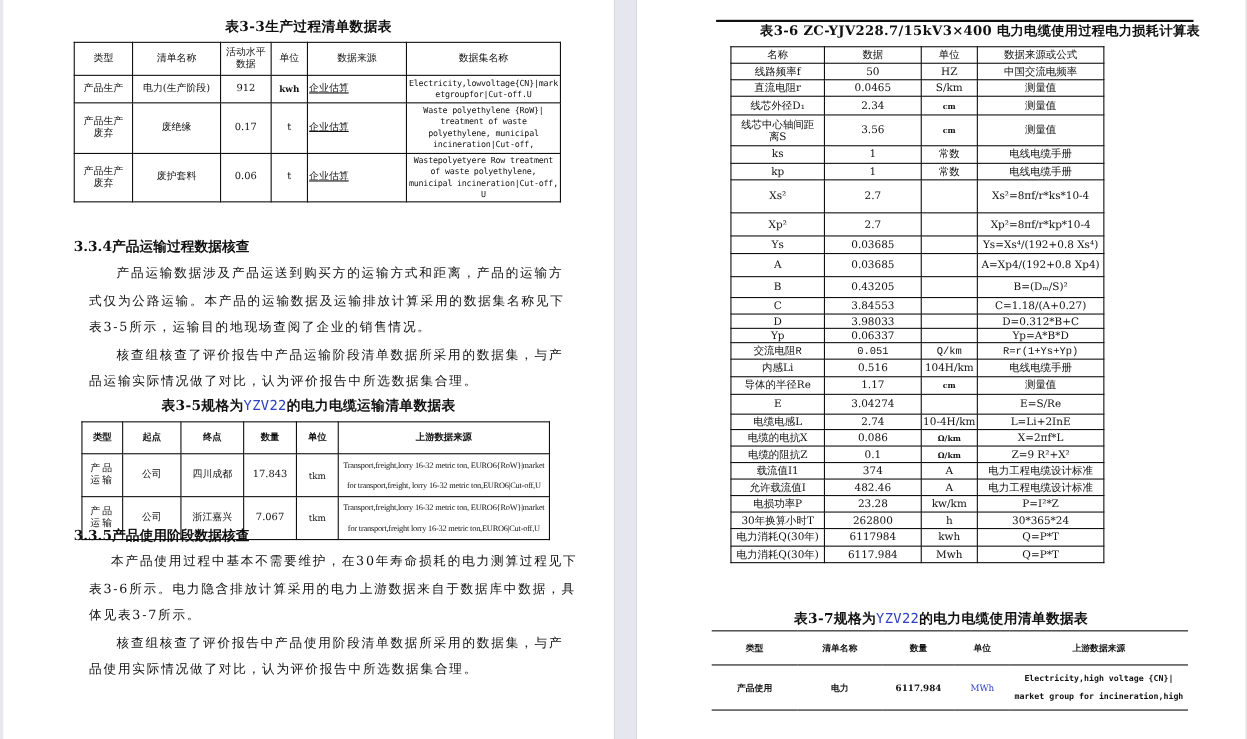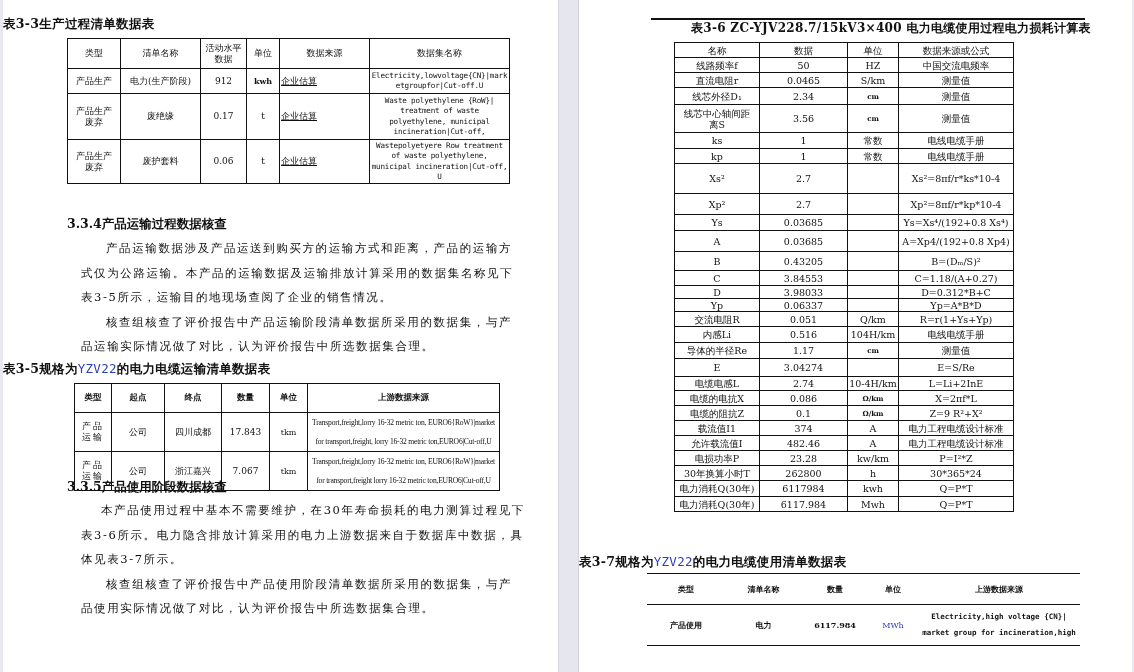--- a/index.html
+++ b/index.html
@@ -10,21 +10,21 @@
     color:#111;
   }
   .page {
     position:absolute; top:0; height:672px; background:#fff;
   }
   #page-left { left:3px; width:555px; }
   #page-right { left:578px; width:553px; border-left:1px solid #d4d4dc; }
   .gutter { position:absolute; top:0; left:558px; width:20px; height:672px; background:#e6e6ee; border-left:1px solid #d8d8e0; border-right:1px solid #d0d0d8; }
 
   .abs { position:absolute; }
-  .tcap { font-weight:bold; font-size:12.5px; text-align:left; letter-spacing:0.3px; white-space:nowrap; }
+  .tcap { font-weight:bold; font-size:12.5px; text-align:center; letter-spacing:0.3px; white-space:nowrap; }
   .yzv { color:#2b3fbf; font-weight:normal; font-family:"DejaVu Sans Mono", monospace; }
   .heading { font-weight:bold; font-size:12.5px; white-space:nowrap; }
   .para { font-size:11.5px; line-height:24.5px; letter-spacing:1.6px; white-space:nowrap; }
 
   table { border-collapse:collapse; table-layout:fixed; position:absolute; }
   td, th { padding:0 1px; text-align:center; vertical-align:middle; overflow:hidden; }
 
   
   #t33 { left:64px; top:38px; width:442px; font-size:9px; }
   #t33 td { border:1px solid #111; line-height:11px; }
@@ -32,21 +32,21 @@
   #t33 .left { text-align:left; }
   #t33 .src { text-decoration:underline; }
 
   
   #t35 { left:71px; top:383px; width:425px; font-size:9px; }
   #t35 td { border:1px solid #111; line-height:11px; }
   #t35 th { border:1px solid #111; font-weight:900; font-size:8.5px; height:28px; }
   #t35 .en { font-family:Liberation Serif, serif; font-size:7.6px; line-height:19px; letter-spacing:-0.2px; }
 
   
-  #t36 { left:95px; top:42px; width:339px; font-size:9.5px;padding-left:10px; }
+  #t36 { left:85px; top:42px; width:339px; font-size:9.5px;padding-left:10px; }
   #t36 td { border:1px solid #111; line-height:11px; }
   #t36 .small { font-size:7px; font-weight:bold; }
 
   
   #t37 { left:68px; top:573px; width:433px; font-size:8px; font-weight:bold; }
   #t37 th { font-weight:900; font-size:8px; border-top:1.5px solid #111; border-bottom:1px solid #111; height:30px; }
   #t37 td { border-bottom:1.5px solid #111; height:40px; }
   #t37 .en { font-family:"DejaVu Sans Mono", monospace; font-size:7.5px; line-height:16px; }
   #t37 .unit { color:#2b3fbf; font-weight:normal; }
 
@@ -255,21 +255,21 @@
           <td>3.98033</td>
           <td></td>
           <td>D=0.312*B+C</td>
         </tr>
         <tr style="height: 13px;">
           <td>Yp</td>
           <td>0.06337</td>
           <td></td>
           <td>Yp=A*B*D</td>
         </tr>
-        <tr style="height: 15px;">
+        <tr style="height: 15px; font-family: Liberation Mono, monospace;">
           <td>交流电阻R</td>
           <td>0.051</td>
           <td>Q/km</td>
           <td>R=r(1+Ys+Yp)</td>
         </tr>
         <tr style="height: 16px;">
           <td>内感Li</td>
           <td>0.516</td>
           <td>104H/km</td>
           <td>电线电缆手册</td>

